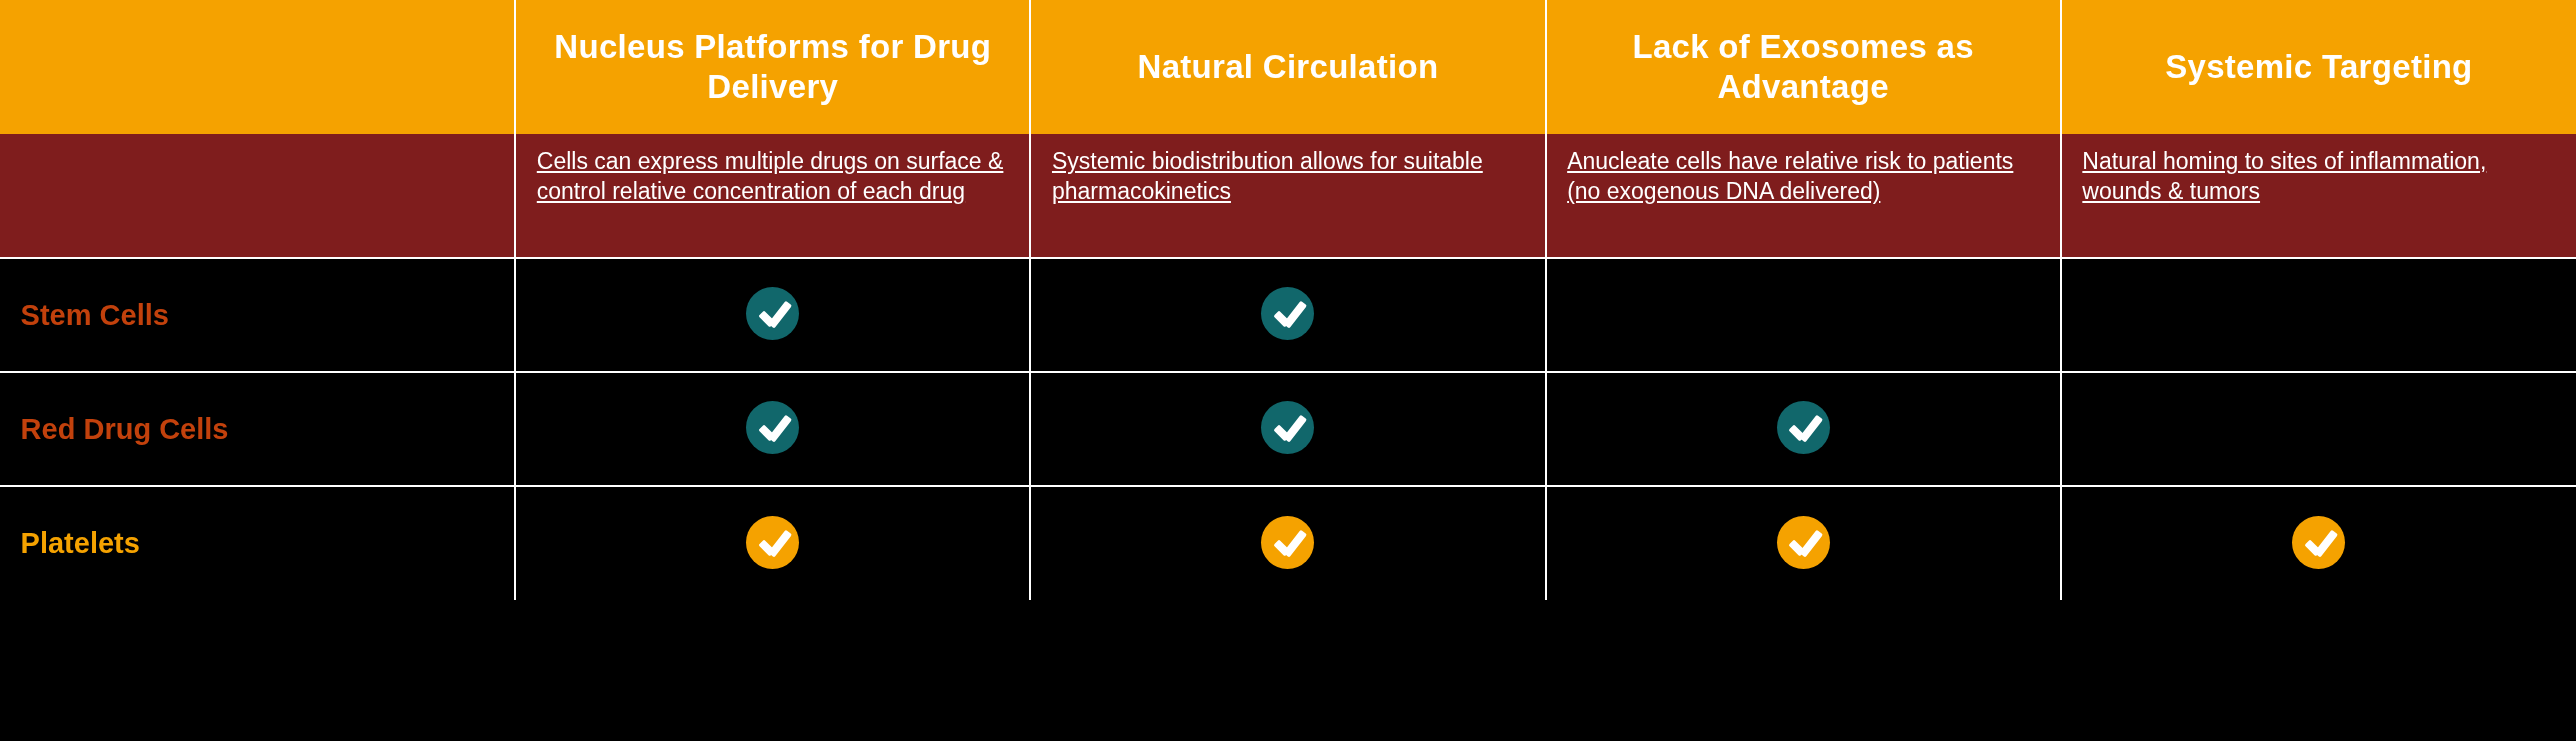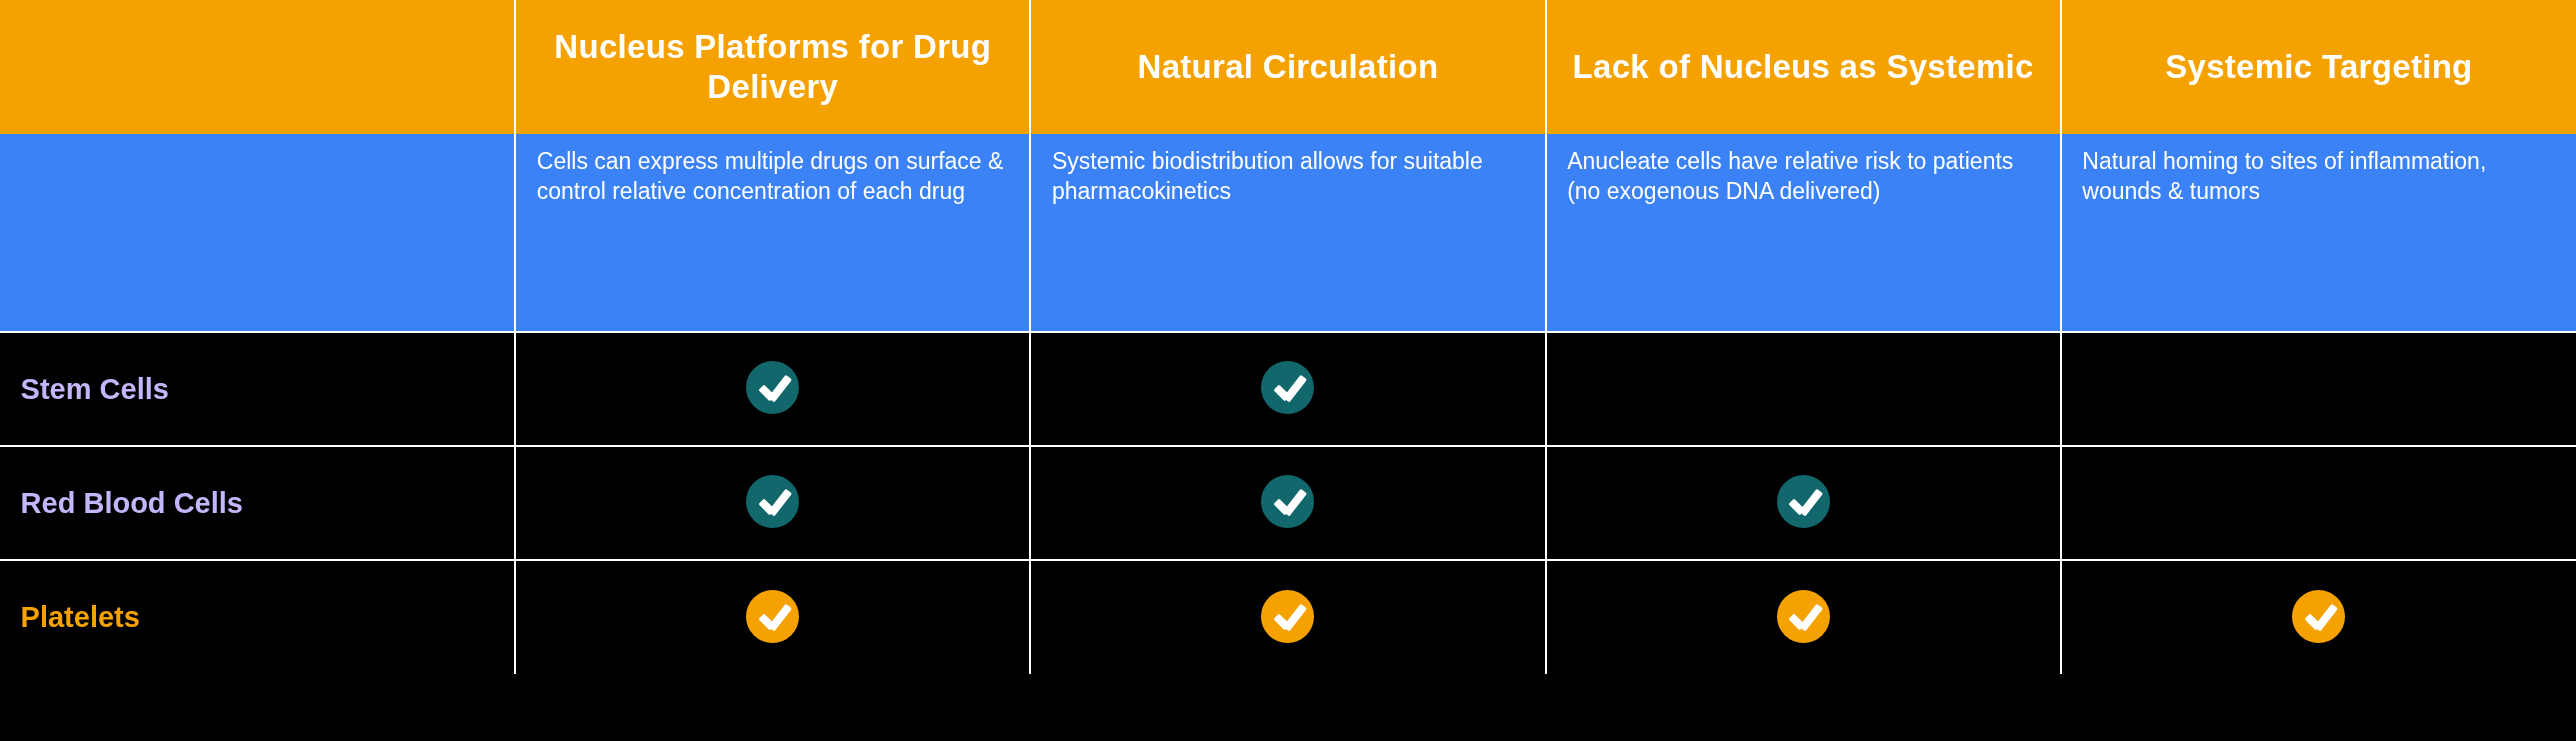--- a/index.html
+++ b/index.html
@@ -40,30 +40,31 @@
     box-sizing: border-box;
     border-left: 2.6px solid #ffffff;
   }
   .header-row td.corner {
     background: #f5a200;
     border-left: none;
   }
 
   
   .desc-row td {
-    background: #3b82f6;
+    background: #7f1d1d;
     color: #ffffff;
     font-size: 23px;
     line-height: 1.32;
     vertical-align: top;
     padding: 12px 20.6px 17px 20.6px;
-    height: 198px;
+    height: 124px;
     box-sizing: border-box;
     border-left: 2.6px solid #ffffff;
     border-bottom: 2.6px solid #ffffff;
+    text-decoration: underline;
   }
   .desc-row td.corner {
     border-left: none;
     border-bottom: 2.6px solid #ffffff;
   }
 
   
   .data-row td {
     background: #000000;
     height: 114px;
@@ -73,21 +74,21 @@
     text-align: center;
     vertical-align: middle;
     padding: 0;
   }
   .data-row td.row-label {
     border-left: none;
     text-align: left;
     padding-left: 20.6px;
     font-size: 29px;
     font-weight: bold;
-    color: #c4b5fd;
+    color: #c2410c;
   }
   .data-row.highlight td.row-label {
     color: #f5a200;
   }
   .data-row.last td {
     border-bottom: none;
   }
 
   
   .check {
@@ -130,42 +131,42 @@
     <col class="c-col">
     <col class="c-col">
     <col class="c-col">
     <col class="c-col">
   </colgroup>
   <tbody>
     <tr class="header-row">
       <td class="corner"></td>
       <td>Nucleus Platforms for Drug Delivery</td>
       <td>Natural Circulation</td>
-      <td>Lack of Nucleus as Systemic</td>
+      <td>Lack of Exosomes as Advantage</td>
       <td>Systemic Targeting</td>
     </tr>
 
     <tr class="desc-row">
       <td class="corner"></td>
       <td>Cells can express multiple drugs on surface &amp; control relative concentration of each drug</td>
       <td>Systemic biodistribution allows for suitable pharmacokinetics</td>
       <td>Anucleate cells have relative risk to patients (no exogenous DNA delivered)</td>
       <td>Natural homing to sites of inflammation, wounds &amp; tumors</td>
     </tr>
 
     <tr class="data-row">
       <td class="row-label">Stem Cells</td>
       <td><span class="check"></span></td>
       <td><span class="check"></span></td>
       <td></td>
       <td></td>
     </tr>
 
     <tr class="data-row">
-      <td class="row-label">Red Blood Cells</td>
+      <td class="row-label">Red Drug Cells</td>
       <td><span class="check"></span></td>
       <td><span class="check"></span></td>
       <td><span class="check"></span></td>
       <td></td>
     </tr>
 
 
     <tr class="data-row highlight last">
       <td class="row-label">Platelets</td>
       <td><span class="check orange"></span></td>

